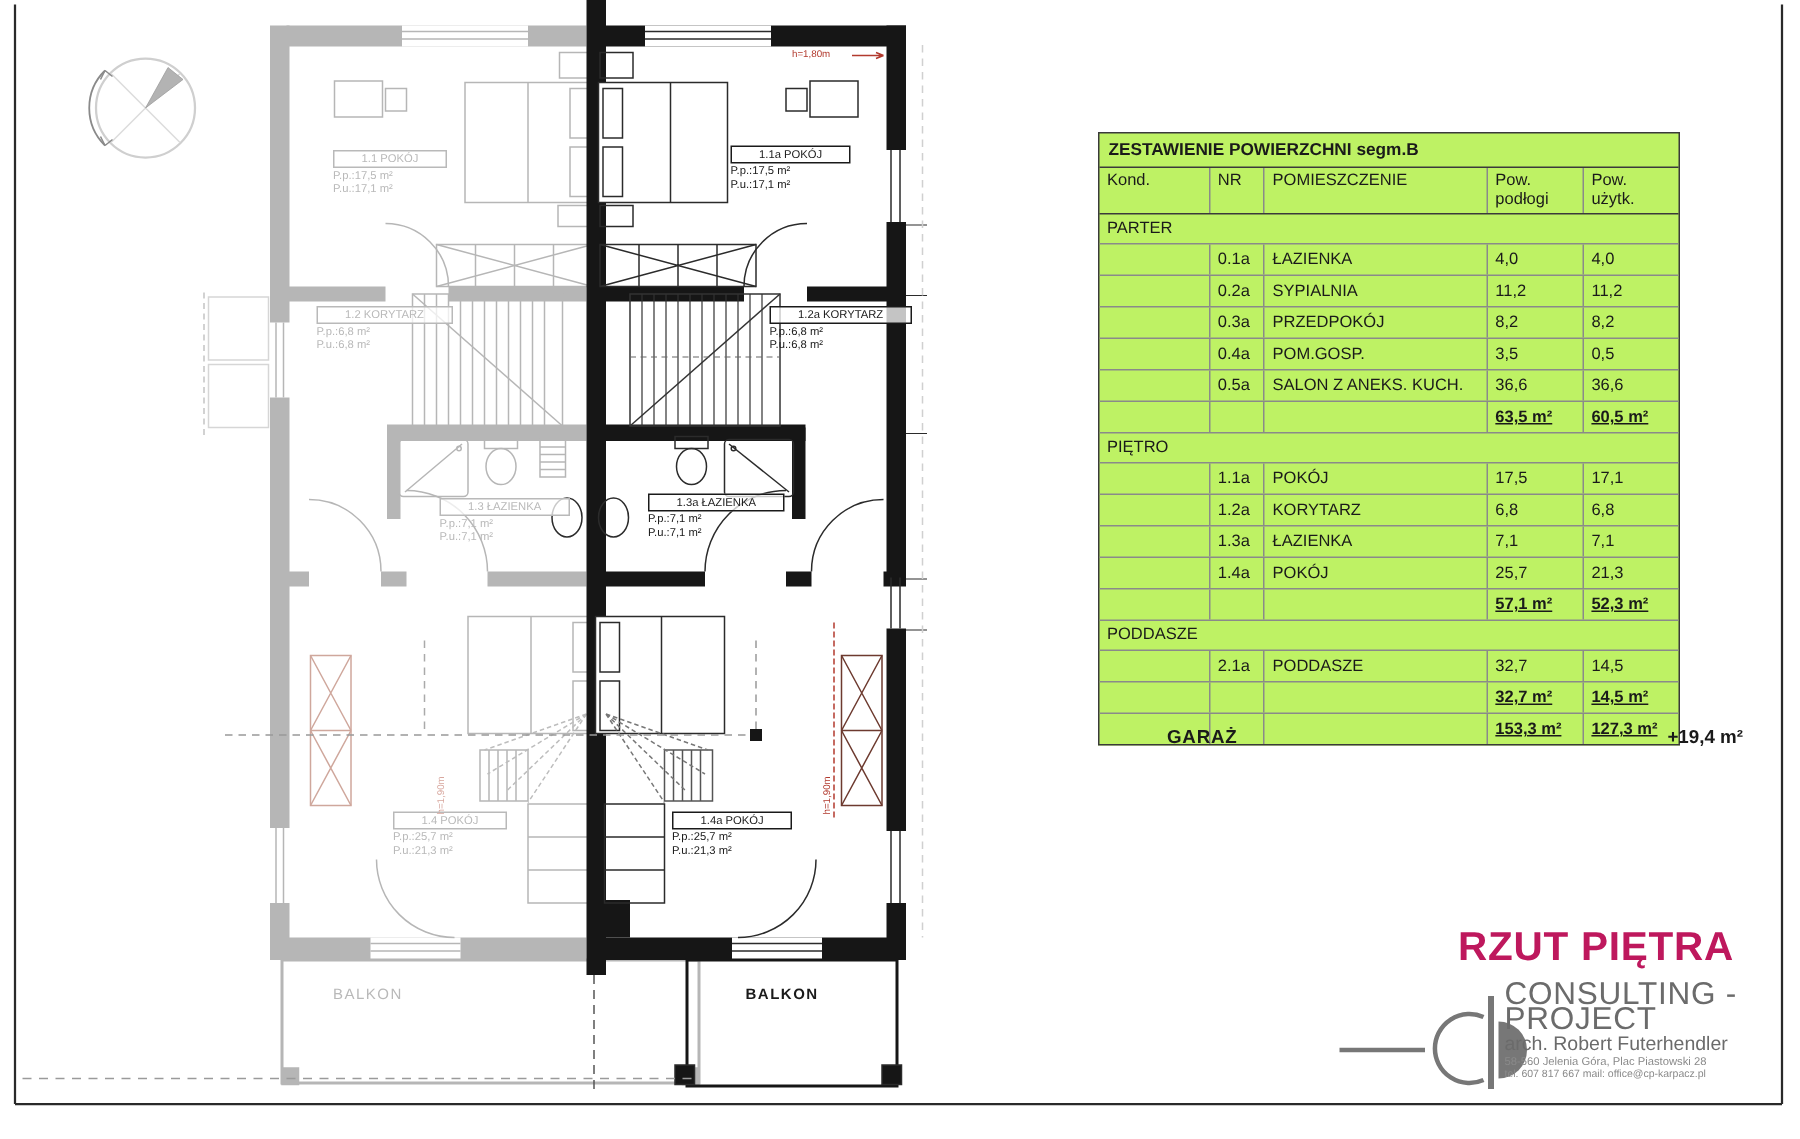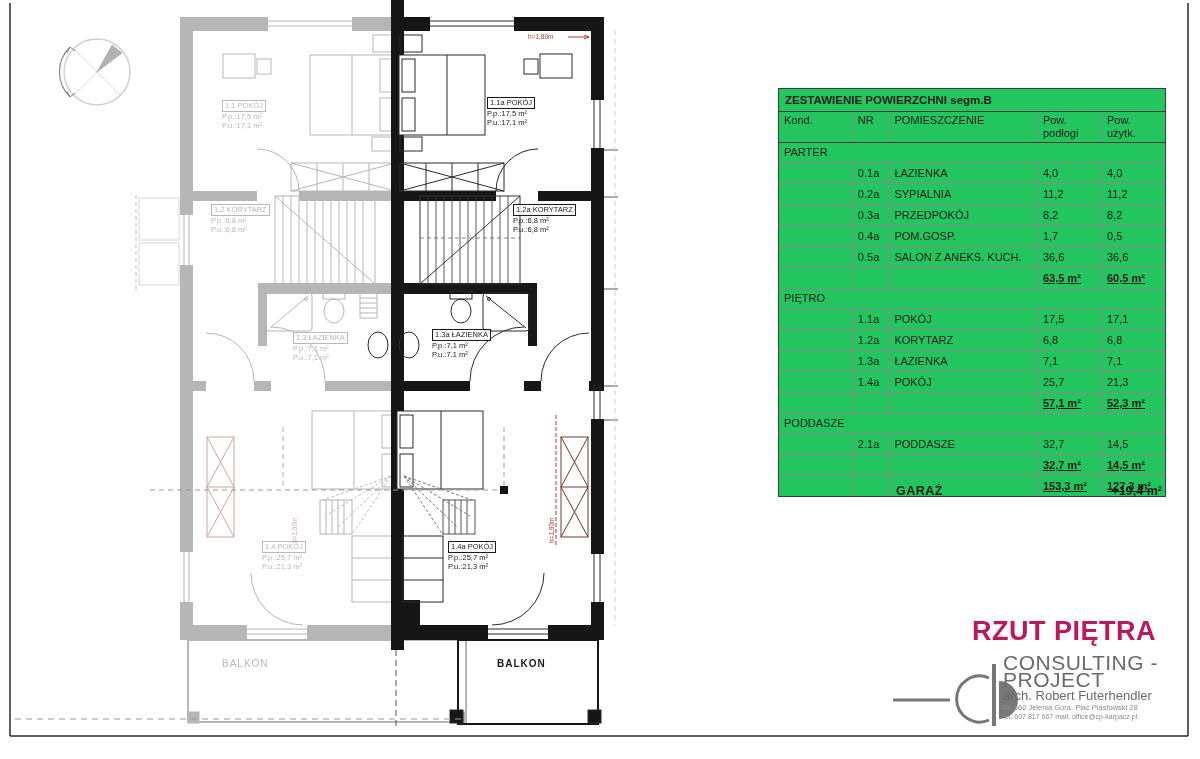--- a/index.html
+++ b/index.html
@@ -1,47 +1,47 @@
 <!DOCTYPE html>
 <html><head>
 <meta charset="utf-8">
 <style>
   html,body{margin:0;padding:0;background:#fff;}
   #stage{position:relative;width:1200px;height:759px;background:#fff;overflow:hidden;
          font-family:"Liberation Sans",sans-serif;color:#1a1a1a;}
   svg{position:absolute;left:0;top:0;}
   
   .rlabel{position:absolute;display:flex;flex-direction:column;font-size:7.5px;line-height:9.5px;color:#1a1a1a;}
-  .rlabel .rt{border:1px solid currentColor;padding:0 2px;align-self:flex-start;white-space:nowrap;background:rgba(255,255,255,.75);}
+  .rlabel .rt{border:1px solid currentColor;padding:0 18px;align-self:flex-start;white-space:nowrap;background:rgba(255,255,255,.75);}
   .rlabel.a{color:#b9b9b9;}
   .balkon{position:absolute;font-size:10px;font-weight:bold;letter-spacing:1px;color:#1a1a1a;}
   .balkon.a{color:#b9b9b9;font-weight:normal;}
   .redmark{position:absolute;font-size:6.5px;color:#b23a2e;white-space:nowrap;}
   .redmark.vert{transform:rotate(-90deg);transform-origin:left top;}
   .redmark.faded{color:#d8a79e;}
   
-  .areas{position:absolute;left:778px;top:88px;width:386px;background:#22c55e;
+  .areas{position:absolute;left:732px;top:88px;width:386px;background:#bef264;
          border:1.6px solid #3a3a3a;font-size:11px;}
   .t-title{font-weight:bold;font-size:11.5px;padding:5px 6px;border-bottom:1.4px solid #3a3a3a;}
   .trow{display:flex;align-items:stretch;border-bottom:1px solid #8a8a8a;}
   .trow:last-child{border-bottom:none;}
   .c{padding:0 5px;line-height:20px;height:20px;overflow:hidden;white-space:nowrap;}
   .c.kond{width:64px;}
   .c.nr{width:26px;border-left:1px solid #8a8a8a;}
   .c.room{width:140px;border-left:1px solid #8a8a8a;}
   .c.num{width:54px;border-left:1px solid #8a8a8a;}
   .t-head{border-bottom:1.4px solid #3a3a3a;}
   .t-head .c{height:28px;line-height:13px;padding-top:2px;white-space:pre-line;}
   .trow.sec{border-bottom:1px solid #8a8a8a;}
   .trow.sec .c{width:100%;line-height:19px;height:19px;}
   .trow.sub .c,.trow.grand .c{line-height:20px;}
   .trow.sub .num,.trow.grand .num{font-weight:bold;text-decoration:underline;}
   .garage{position:absolute;left:778px;top:484px;width:386px;display:flex;
           justify-content:space-between;align-items:center;font-size:12.5px;}
-  .garage .g-label{font-weight:bold;margin-left:118px;letter-spacing:.5px;}
+  .garage .g-label{font-weight:bold;letter-spacing:.5px;}
   .garage .g-val{font-weight:bold;margin-right:2px;}
   
   .sheet-title{position:absolute;left:860px;top:616px;width:296px;text-align:right;
                font-weight:bold;font-size:27px;letter-spacing:.5px;color:#be185d;}
   .tb{position:absolute;left:1003px;top:654px;width:190px;color:#6b6b6b;}
   .tb .co{font-size:21px;letter-spacing:.5px;line-height:17px;}
   .tb .ar{font-size:13px;line-height:15px;}
   .tb .ad{font-size:7.5px;line-height:9px;color:#8a8a8a;}
   .tb .ct{font-size:7px;line-height:9px;color:#8a8a8a;}
 </style>
@@ -307,21 +307,21 @@
           <div class="c kond"></div>
           <div class="c nr">0.3a</div>
           <div class="c room">PRZEDPOKÓJ</div>
           <div class="c num">8,2</div>
           <div class="c num">8,2</div>
         </div>
         <div class="trow ">
           <div class="c kond"></div>
           <div class="c nr">0.4a</div>
           <div class="c room">POM.GOSP.</div>
-          <div class="c num">1,7</div>
+          <div class="c num">3,5</div>
           <div class="c num">0,5</div>
         </div>
         <div class="trow ">
           <div class="c kond"></div>
           <div class="c nr">0.5a</div>
           <div class="c room">SALON Z ANEKS. KUCH.</div>
           <div class="c num">36,6</div>
           <div class="c num">36,6</div>
         </div>
         <div class="trow sub">

